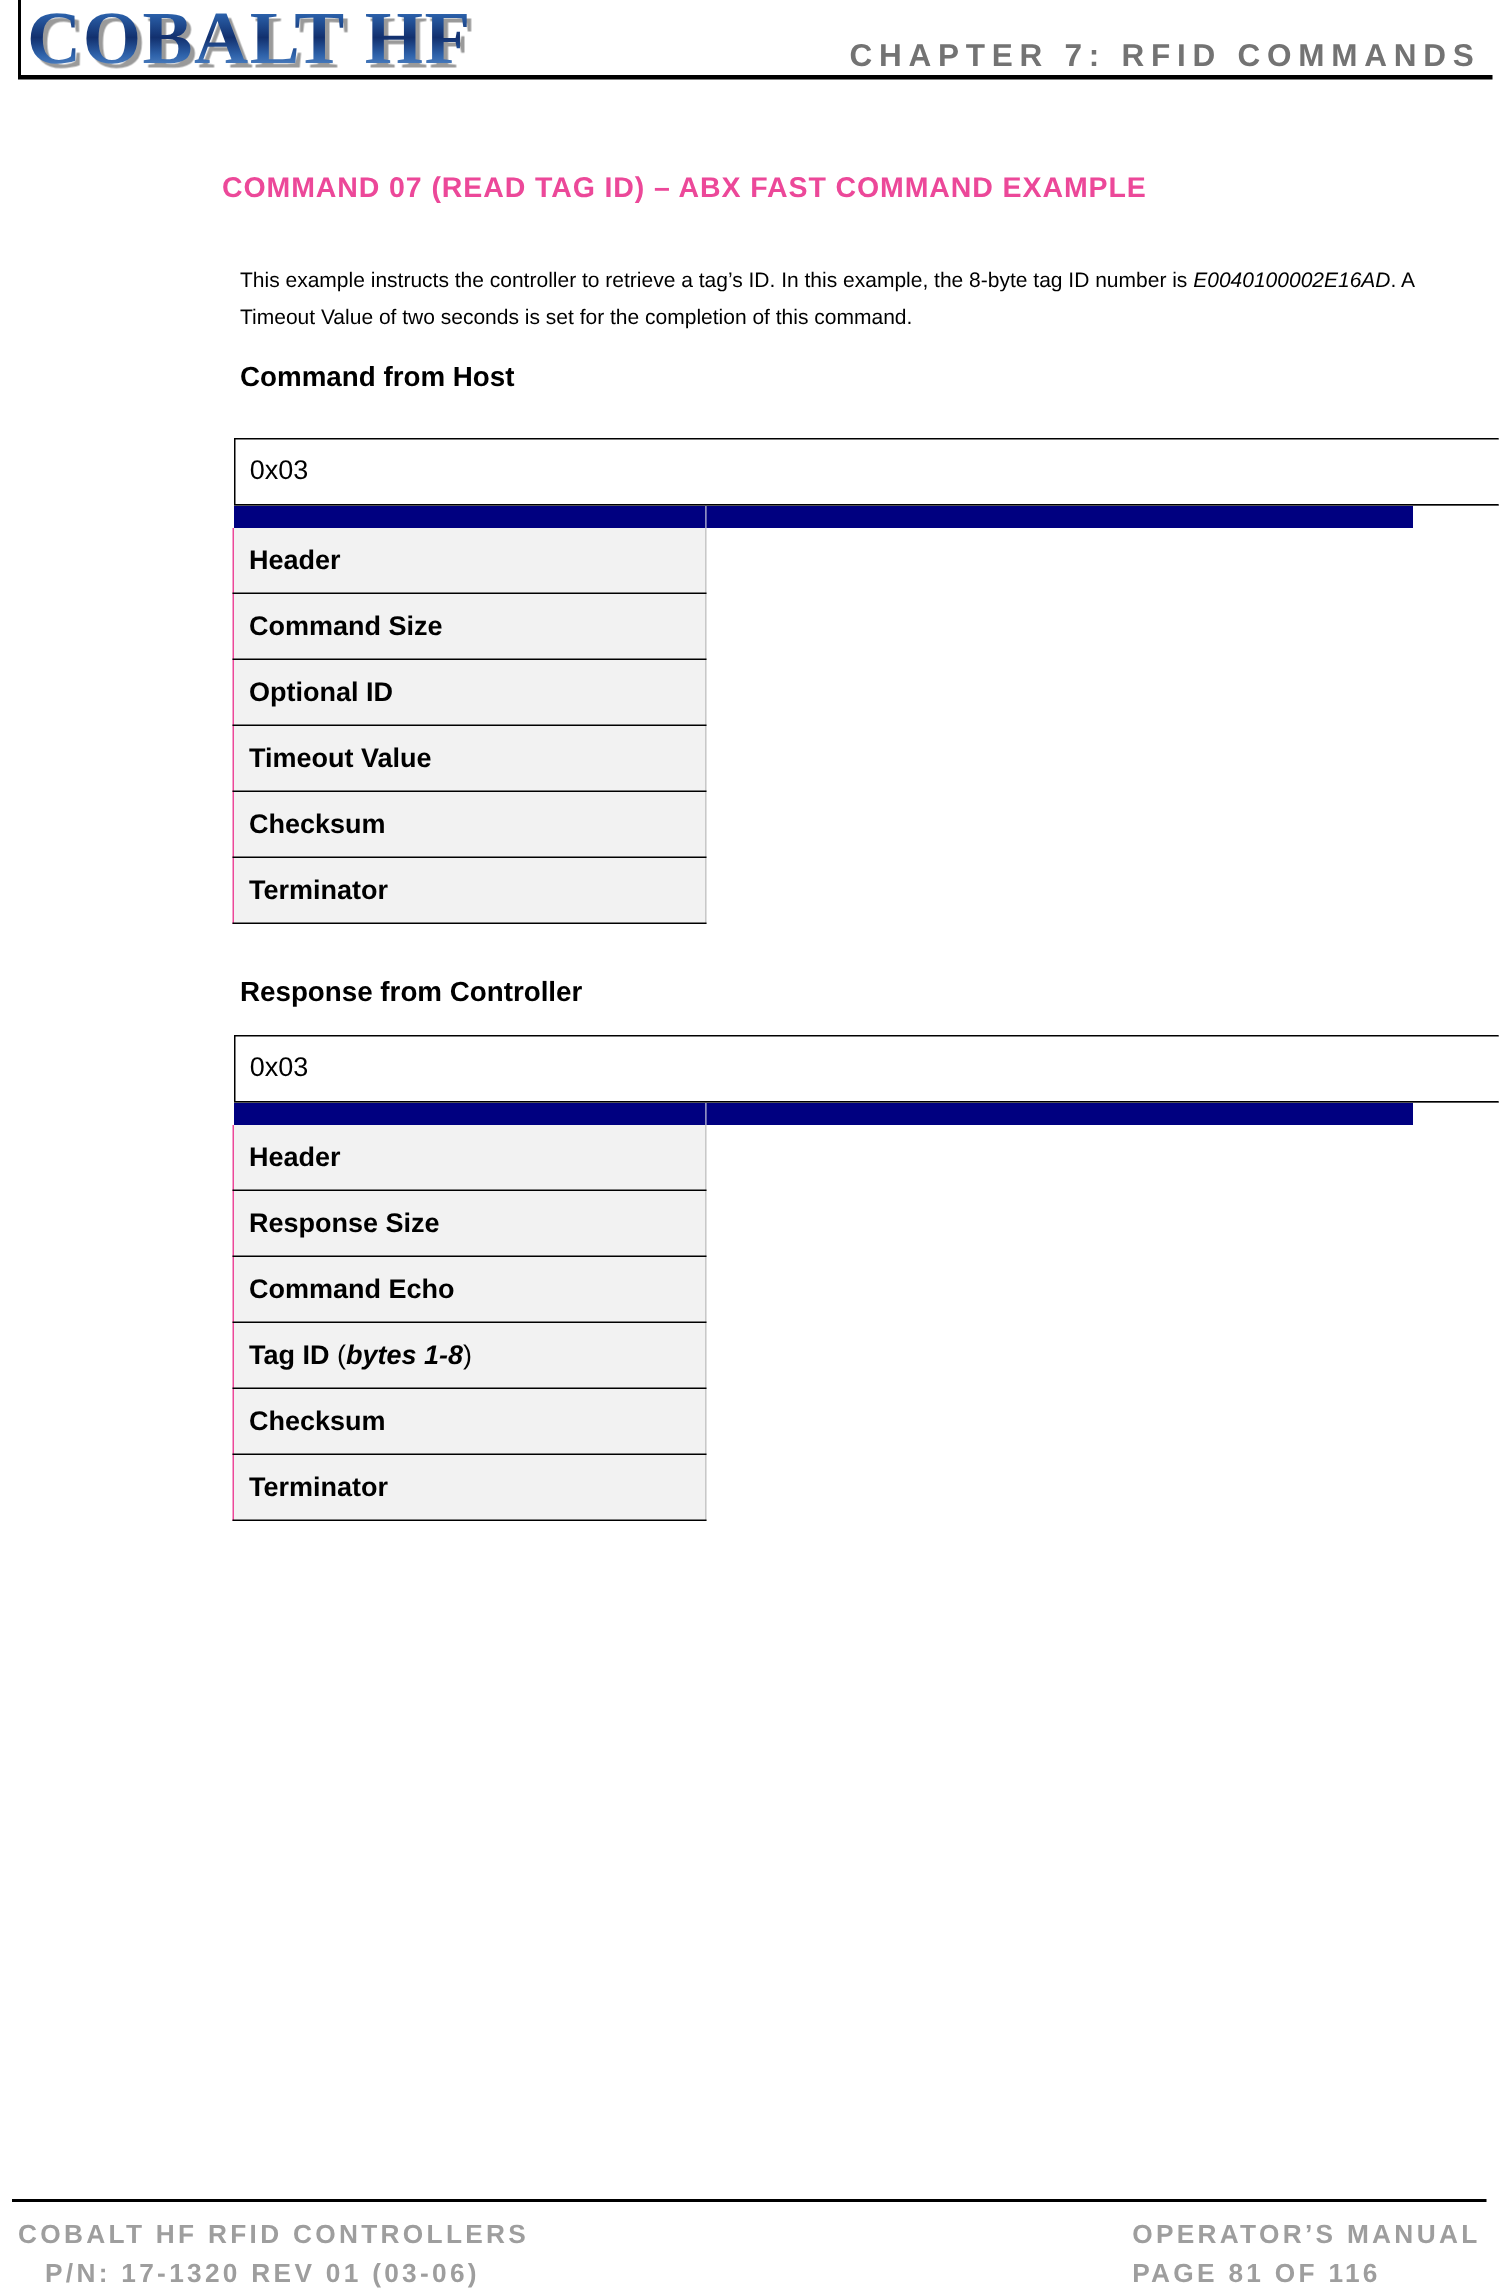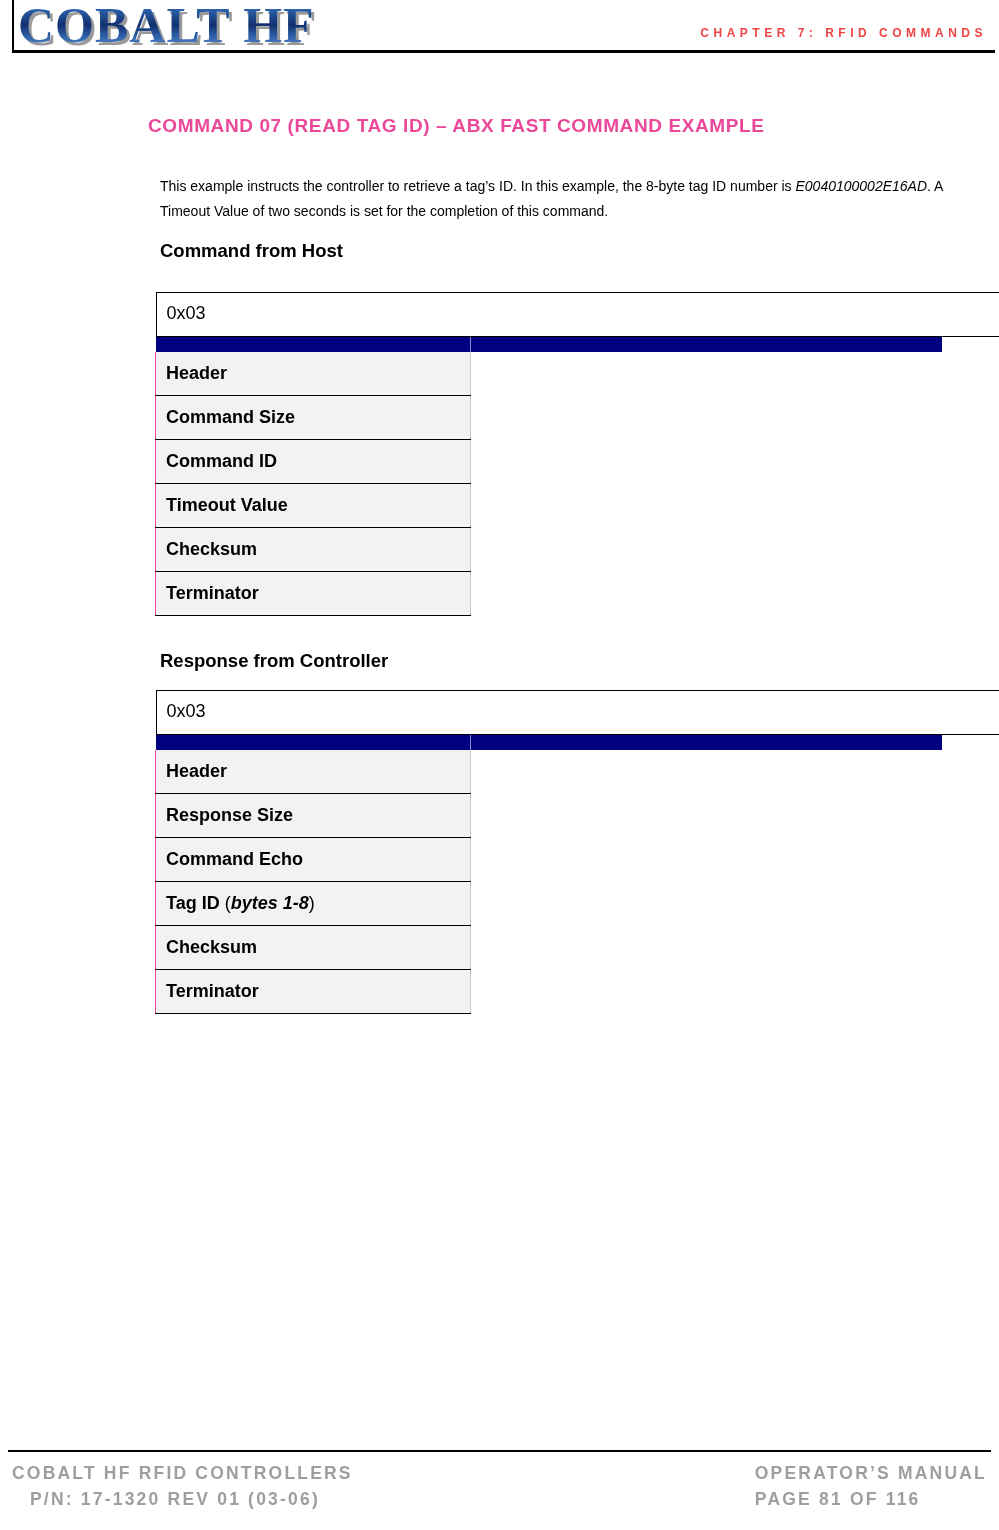--- a/index.html
+++ b/index.html
@@ -66,24 +66,24 @@
     top: 0px;
     width: 420px;
     height: 50px;
     border-left: 2px solid #000;
     border-top: 0;
   }
   .chapter-label {
     position: absolute;
     right: 16px;
     top: 26px;
-    font-size: 12px;
+    font-size: 21px;
     font-weight: bold;
     letter-spacing: 4.5px;
-    color: #ef4444;
+    color: #737373;
     white-space: nowrap;
   }
   .header-rule {
     position: absolute;
     left: 8px;
     top: 50px;
     width: 983px;
     height: 0;
     border-top: 3px solid #000000;
   }
@@ -187,21 +187,21 @@
     border-top: none;
   }
   .ptable tbody td.field i,
   .ptable tbody td.content i { font-style: italic; }
   .nb { font-weight: normal; }
 
   
   .page-footer {
     position: absolute;
     left: 0;
-    bottom: 16px;
+    bottom: 0;
     width: 999px;
     height: 70px;
   }
   .footer-rule {
     position: absolute;
     left: 8px;
     top: 6px;
     width: 983px;
     height: 0;
     border-top: 2px solid #000000;
@@ -253,21 +253,21 @@
     <tbody>
       <tr>
         <td class="field">Header</td>
         <td class="content">0x02, 0x02</td>
       </tr>
       <tr>
         <td class="field">Command Size</td>
         <td class="content">0x0003</td>
       </tr>
       <tr>
-        <td class="field">Command ID</td>
+        <td class="field">Optional ID</td>
         <td class="content">0x07</td>
       </tr>
       <tr>
         <td class="field">Timeout Value</td>
         <td class="content">0x07D0</td>
       </tr>
       <tr>
         <td class="field">Checksum</td>
         <td class="content">Optional</td>
       </tr>

